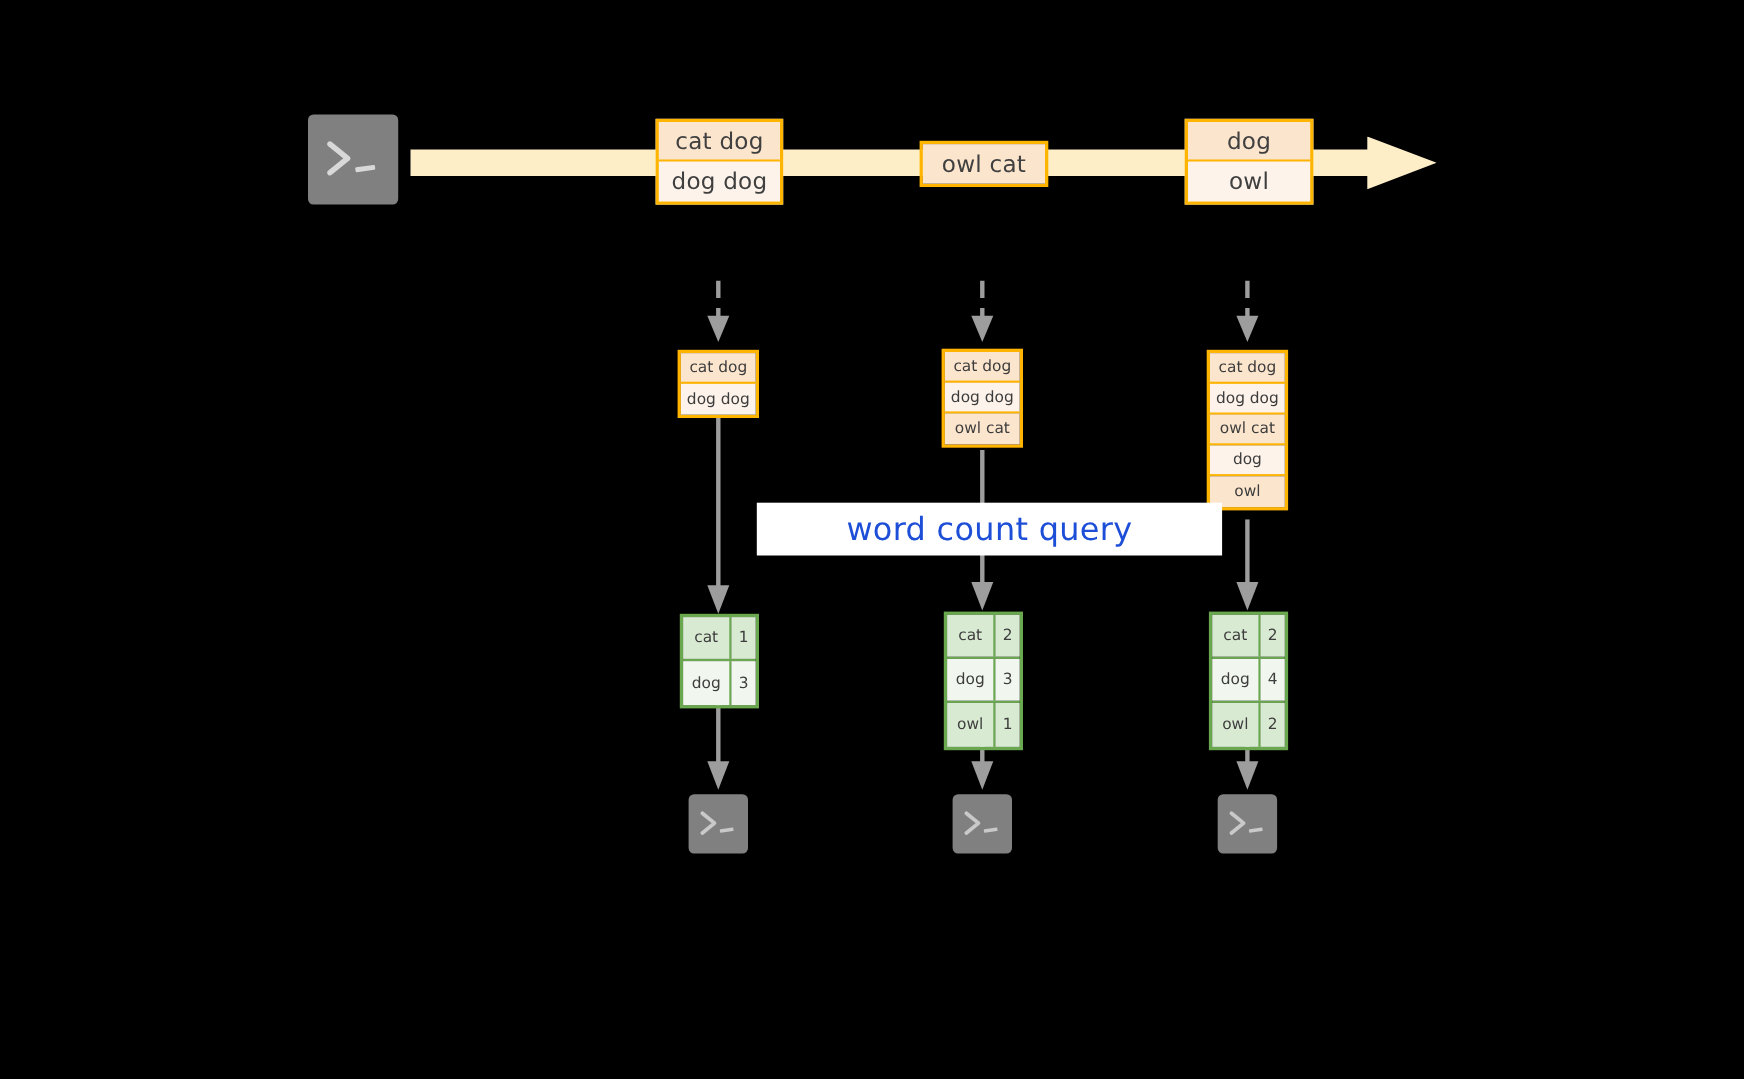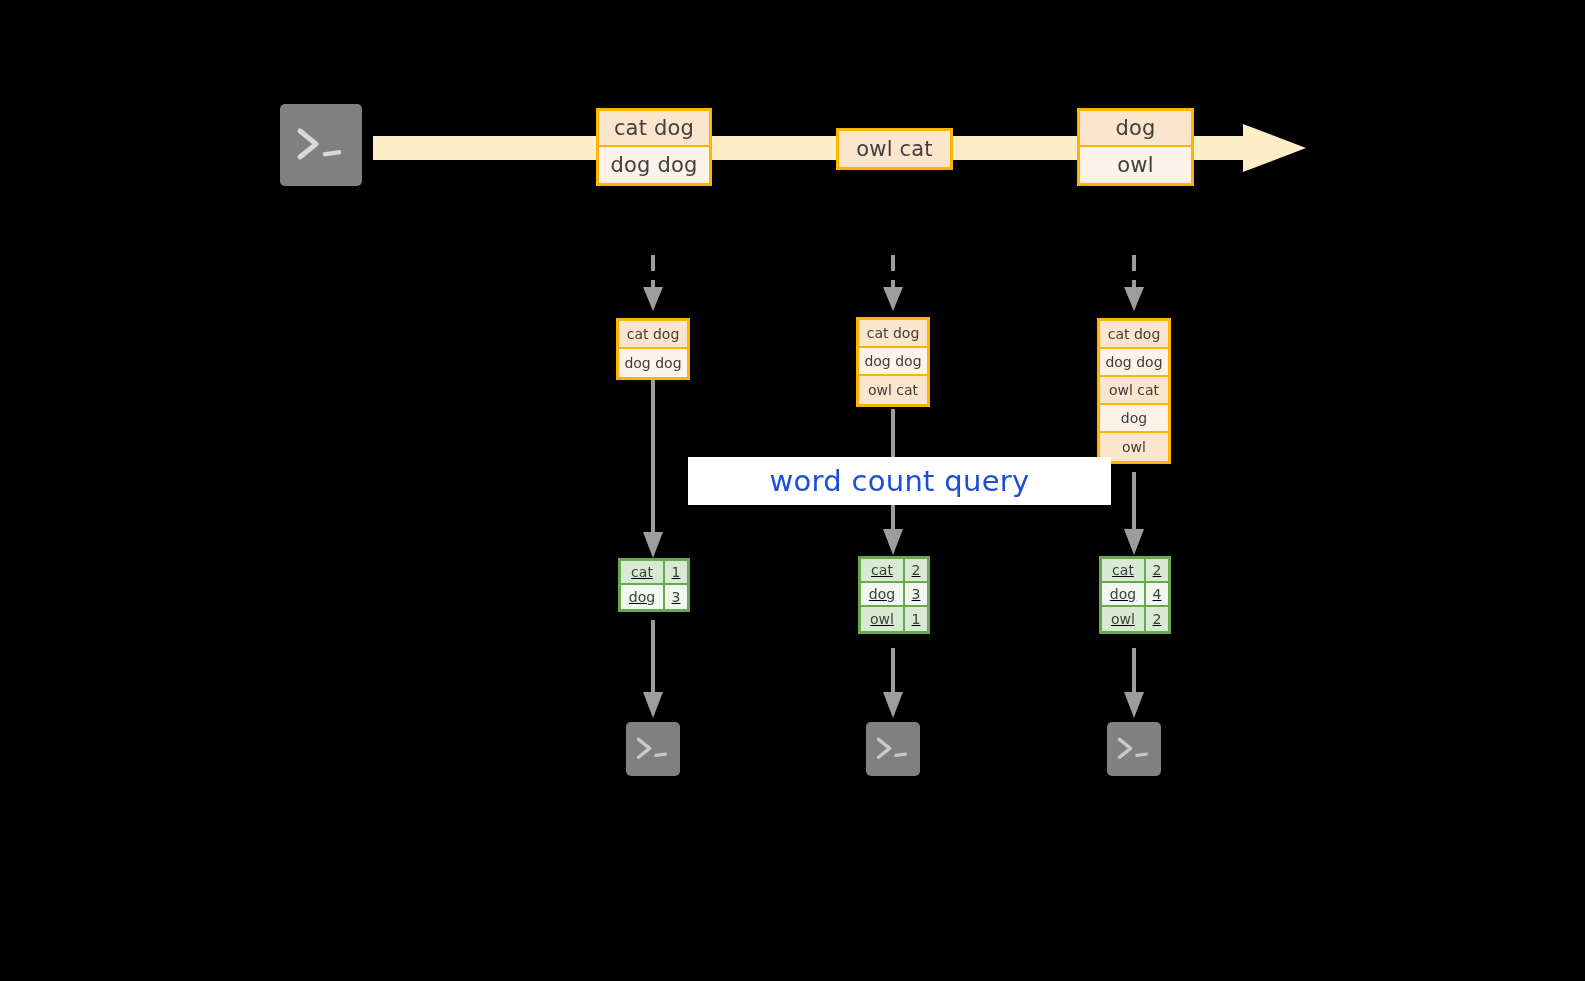--- a/index.html
+++ b/index.html
@@ -102,24 +102,23 @@
   .acc-row.light { background: #fdf3ea; }
 
   
   .res-table {
     position: absolute;
     border: 3px solid #6aa84f;
     z-index: 3;
     width: 72px;
   }
   .res-row {
-    height: 24px;
+    height: 40px;
     display: flex;
     border-bottom: 2px solid #6aa84f;
-    text-decoration: underline;
   }
   .res-row:last-child { border-bottom: none; }
   .res-word, .res-count {
     display: flex;
     align-items: center;
     justify-content: center;
     font-size: 14px;
     color: #3d3d3d;
   }
   .res-word {

